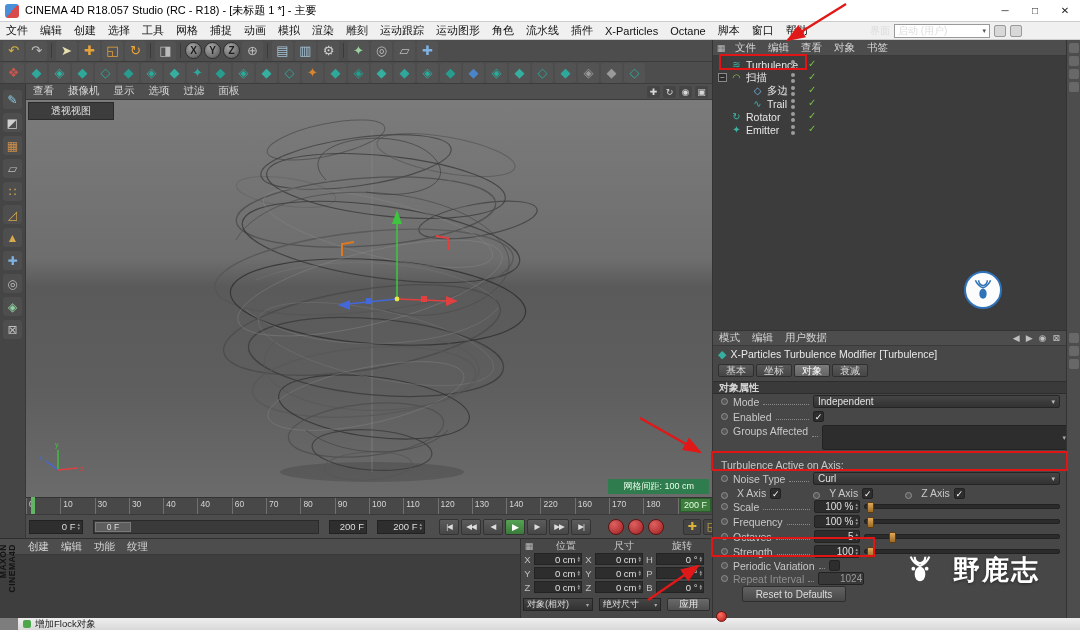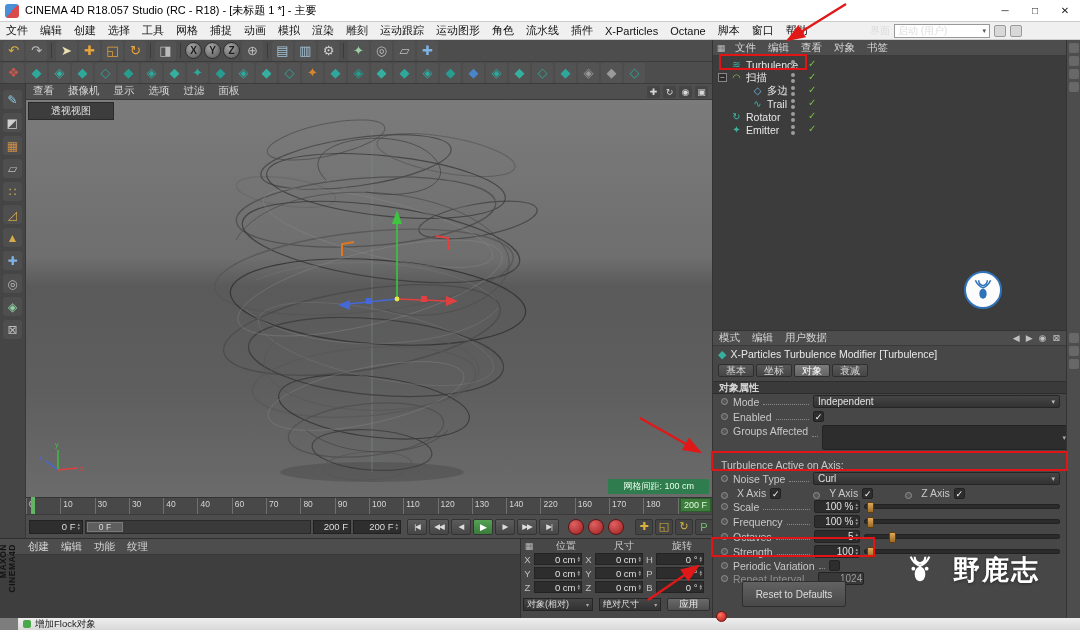--- a/index.html
+++ b/index.html
@@ -57,21 +57,21 @@
   padding:1px 22px;border:1px solid #2a2a2a}
 .grid-label{position:absolute;right:3px;bottom:3px;background:#2f7d4f;color:#eaffea;font-size:9px;padding:1px 15px;border-radius:1px}
 
 
 .ruler{position:absolute;left:26px;top:497px;width:686px;height:17px;background:#484848;border-top:1px solid #333;display:flex}
 .tick{flex:1;border-left:1px solid #707070;font-size:8.5px;color:#d5d5d5;padding:1px 0 0 2px;overflow:hidden}
 .endbox{position:absolute;right:0;top:1px;width:31px;height:14px;background:#3f7d3f;border:1px solid #2c5c2c;
   color:#dfffdf;font-size:9px;display:flex;align-items:center;justify-content:center}
 .playhead{position:absolute;left:5px;top:0;width:4px;height:17px;background:#62b562}
 .transport{position:absolute;left:26px;top:514px;width:686px;height:24px;background:#4d4d4d;border-top:1px solid #3a3a3a;
-  display:flex;align-items:center;gap:2px;padding:0 3px}
+  display:flex;align-items:center;gap:10px;padding:0 3px}
 .tfield{height:14px;background:#2e2e2e;border:1px solid #222;color:#ddd;font-size:9.5px;
   display:flex;align-items:center;justify-content:flex-end;padding:0 2px;flex:none}
 .tslider{width:226px;height:14px;background:#3a3a3a;border:1px solid #2a2a2a;position:relative;flex:none}
 .tknob{position:absolute;left:1px;top:1px;width:36px;height:10px;background:#5e5e5e;border:1px solid #7a7a7a;
   font-size:8.5px;color:#ddd;display:flex;align-items:center;justify-content:center}
 .tbtn{width:20px;height:16px;background:linear-gradient(#5c5c5c,#464646);border:1px solid #333;color:#ddd;
   font-size:7.5px;display:flex;align-items:center;justify-content:center;border-radius:2px;flex:none;letter-spacing:-1px}
 .tbtn.play{background:linear-gradient(#56a356,#3a7a3a);color:#fff;font-size:9px}
 .rbtn{width:16px;height:16px;border-radius:50%;background:radial-gradient(circle at 35% 30%,#e06060,#9c2020);
   border:1px solid #5c1515;flex:none;margin:0 1px}
@@ -142,21 +142,21 @@
   border:1px solid #5c3e12;border-radius:1px;display:block}
 .cb{width:11px;height:11px;flex:none;background:#2d2d2d;border:1px solid #222;color:#fff;font-size:9px;
   line-height:10px;text-align:center;border-radius:2px}
 .sp236{width:236px;flex:none}.sp200{width:200px;flex:none}
 .gbox{width:247px;height:25px;flex:none;background:#2d2d2d;border:1px solid #232323;position:relative;border-radius:2px}
 .gba{position:absolute;right:2px;top:8px;font-size:7px;color:#aaa}
 .axgrp{display:flex;align-items:flex-end;margin-right:32px}
 .axgrp .alabel{margin:0 4px}
 .dis{color:#8f8f8f}
 .nf.dis{color:#9a9a9a;background:#383838}
-.reset-btn{margin-left:21px;width:104px;height:26px;background:linear-gradient(#626262,#484848);
+.reset-btn{margin-left:21px;width:104px;height:16px;background:linear-gradient(#626262,#484848);
   border:1px solid #2e2e2e;border-radius:2px;color:#ddd;font-size:10px;display:flex;align-items:center;justify-content:center}
 .xp-dot{position:absolute;left:716px;top:611px;width:11px;height:11px;border-radius:50%;
   background:radial-gradient(circle at 35% 30%,#ff7060,#b01818);border:1px solid #701010;z-index:20}
 
 
 .rstrip{position:absolute;left:1066px;top:40px;width:14px;height:590px;background:#4d4d4d;border-left:1px solid #333;
   display:flex;flex-direction:column;align-items:center;padding-top:3px}
 .rs{width:10px;height:10px;background:#686868;border-radius:2px;margin-bottom:3px;flex:none}
 .rs-gap{height:238px;flex:none}
 

